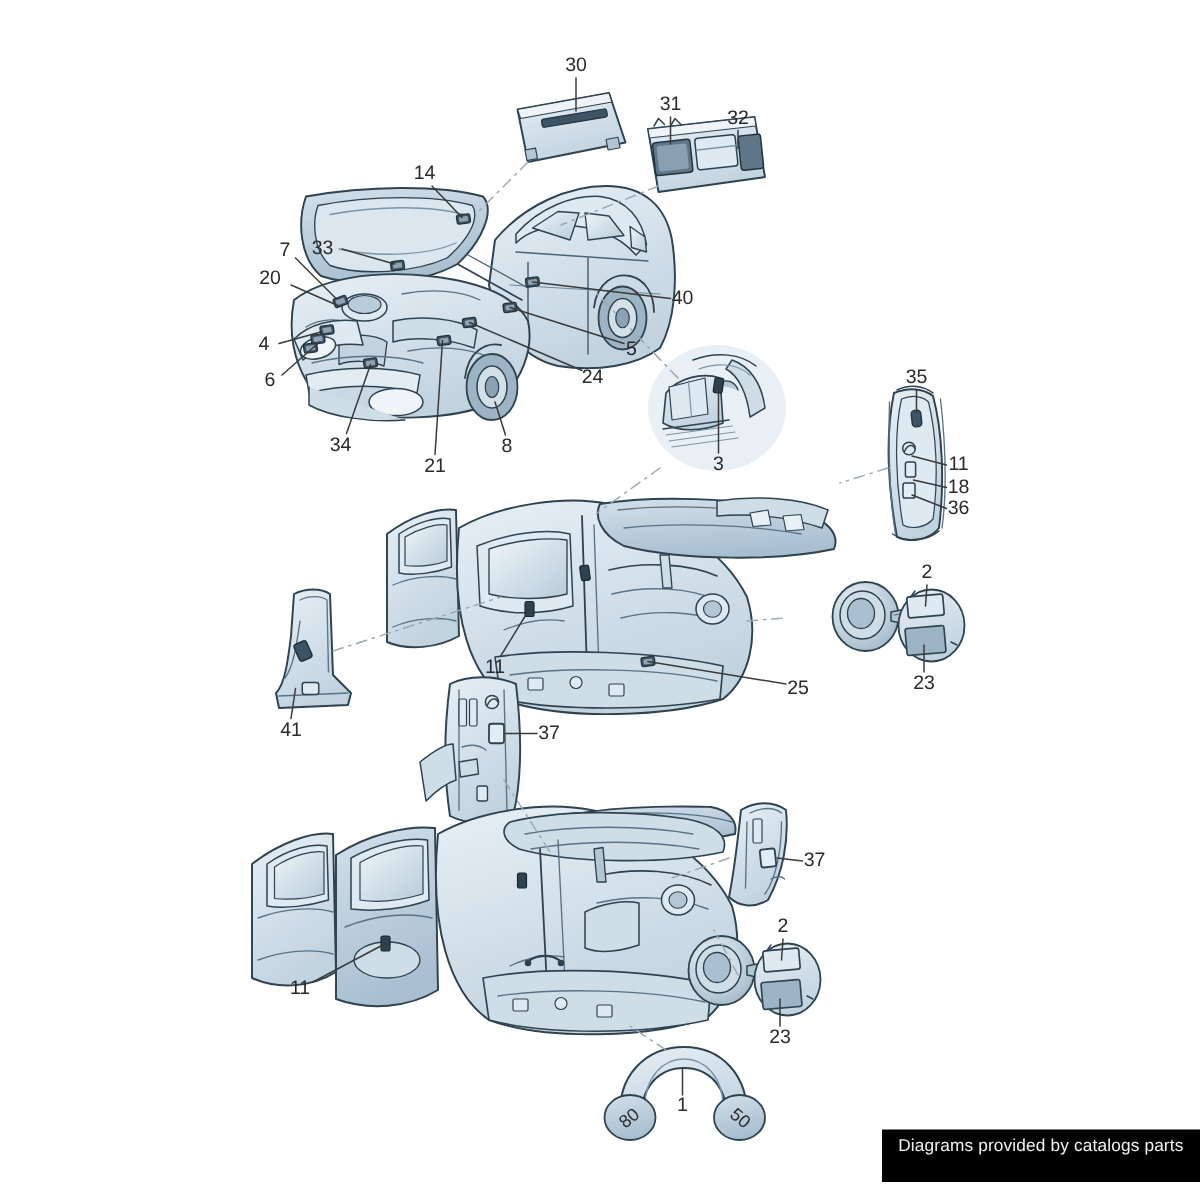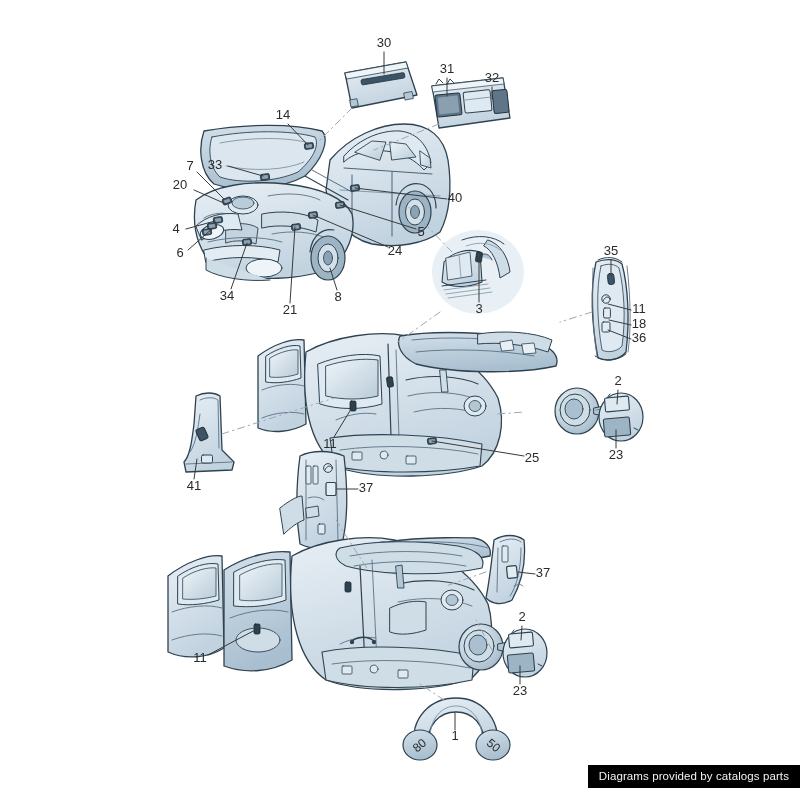--- a/index.html
+++ b/index.html
@@ -16,21 +16,21 @@
     font-family:"Liberation Sans","DejaVu Sans",sans-serif;
     font-size:13px;fill:#2b2b2b;font-weight:400;
     dominant-baseline:middle;
   }
   
   #watermark{
     position:absolute;right:0;bottom:12px;
     background:#000000;color:#f2f2f2;
     font-family:"Liberation Sans","DejaVu Sans",sans-serif;
     font-size:11.5px;letter-spacing:.1px;
-    padding:5px 11px 6px 11px;
+    padding:5px 11px 18px 11px;
     white-space:nowrap;
     user-select:none;
   }
 </style>
 </head>
 <body>
 
 <div id="stage">
 
 <svg class="diagram" viewBox="0 0 800 800" xmlns="http://www.w3.org/2000/svg">

